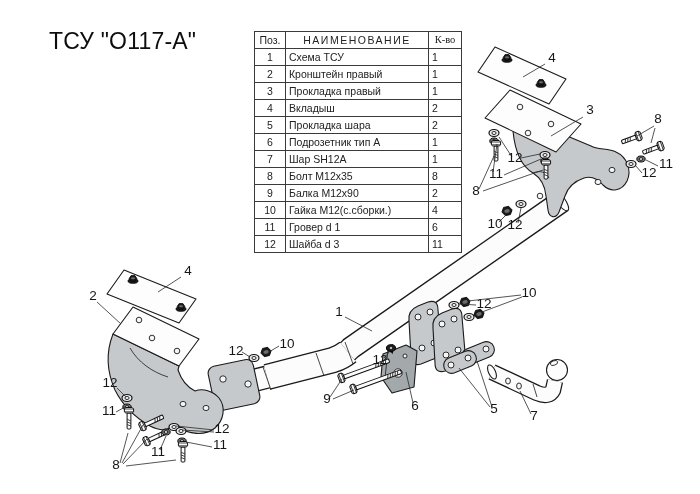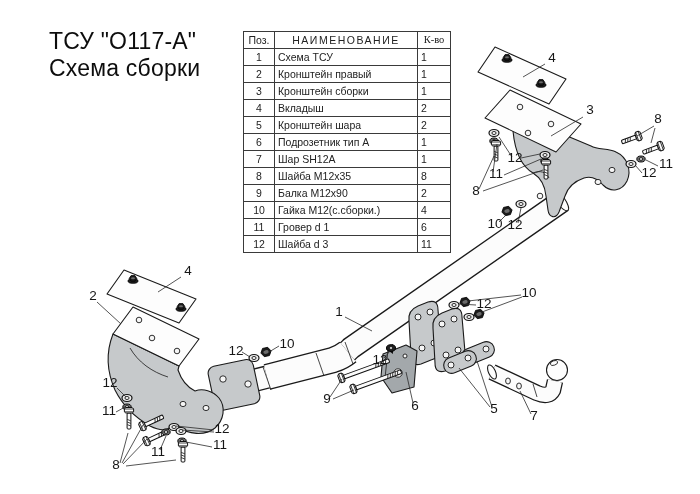--- a/index.html
+++ b/index.html
@@ -1,20 +1,20 @@
 <!DOCTYPE html>
 <html style="--metal: #c6c9cb; --metald: #a3a8ab; --fdark: #1c1c1c; --paper: #ffffff;"><head>
 <meta charset="utf-8">
 <style>
   html,body{margin:0;padding:0;background:#fff;}
   .page{position:relative;width:700px;height:494px;background:var(--paper,#fff);
         font-family:"Liberation Sans",sans-serif;overflow:hidden;}
   .title{position:absolute;left:49px;top:28px;font-size:23px;line-height:27px;
          color:#0d0d0d;letter-spacing:.2px;white-space:nowrap;}
-  table.parts{position:absolute;left:243px;top:31px;width:196px;border-collapse:collapse;
+  table.parts{position:absolute;left:254px;top:31px;width:196px;border-collapse:collapse;
               table-layout:fixed;font-size:10.5px;color:#222;border-radius:20px;}
   table.parts td,table.parts th{border:1px solid #3a3a3a;height:16px;line-height:16px;
               padding:0 3px;overflow:hidden;white-space:nowrap;font-weight:normal;}
   .c-pos{width:24px;text-align:center;}
   .c-name{width:136px;text-align:left;}
   .c-qty{width:26px;margin-left:32px;}
   th.c-name{text-align:center;letter-spacing:1.5px;}
   th.c-qty{font-family:"Liberation Serif",serif;font-size:10.5px;}
   svg.diagram{position:absolute;left:0;top:0;}
   .metal{fill:var(--metal,#c6c9cb);stroke:#1a1a1a;stroke-width:1.1;stroke-linejoin:round;}
@@ -38,21 +38,20 @@
   .fnut{fill:var(--fdark,#1c1c1c);stroke:#000;stroke-width:0.8;}
   .fnutc{fill:#6b6b6b;}
 </style>
 </head>
 <body>
 
 <div class="page">
 
   <div class="title">
     <div>ТСУ "О117-А"</div>
-    <div>Схема сборки</div>
   </div>
 
   <table class="parts">
     <thead>
       <tr>
         <th class="c-pos">Поз.</th>
         <th class="c-name">НАИМЕНОВАНИЕ</th>
         <th class="c-qty">К-во</th>
       </tr>
     </thead>
@@ -62,46 +61,46 @@
      <td class="c-name">Схема ТСУ</td>
      <td class="c-qty">1</td>
    </tr>
         <tr>
      <td class="c-pos">2</td>
      <td class="c-name">Кронштейн правый</td>
      <td class="c-qty">1</td>
    </tr>
         <tr>
      <td class="c-pos">3</td>
-     <td class="c-name">Кронштейн сборки</td>
+     <td class="c-name">Прокладка правый</td>
      <td class="c-qty">1</td>
    </tr>
         <tr>
      <td class="c-pos">4</td>
      <td class="c-name">Вкладыш</td>
      <td class="c-qty">2</td>
    </tr>
         <tr>
      <td class="c-pos">5</td>
-     <td class="c-name">Кронштейн шара</td>
+     <td class="c-name">Прокладка шара</td>
      <td class="c-qty">2</td>
    </tr>
         <tr>
      <td class="c-pos">6</td>
      <td class="c-name">Подрозетник тип А</td>
      <td class="c-qty">1</td>
    </tr>
         <tr>
      <td class="c-pos">7</td>
      <td class="c-name">Шар SH12A</td>
      <td class="c-qty">1</td>
    </tr>
         <tr>
      <td class="c-pos">8</td>
-     <td class="c-name">Шайба М12х35</td>
+     <td class="c-name">Болт М12х35</td>
      <td class="c-qty">8</td>
    </tr>
         <tr>
      <td class="c-pos">9</td>
      <td class="c-name">Балка М12х90</td>
      <td class="c-qty">2</td>
    </tr>
         <tr>
      <td class="c-pos">10</td>
      <td class="c-name">Гайка М12(с.сборки.)</td>

